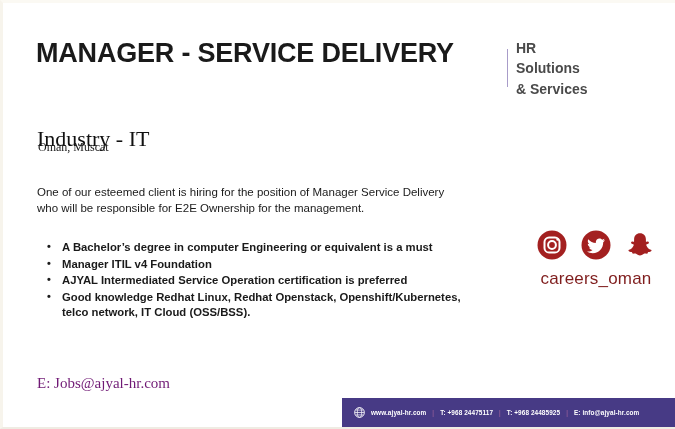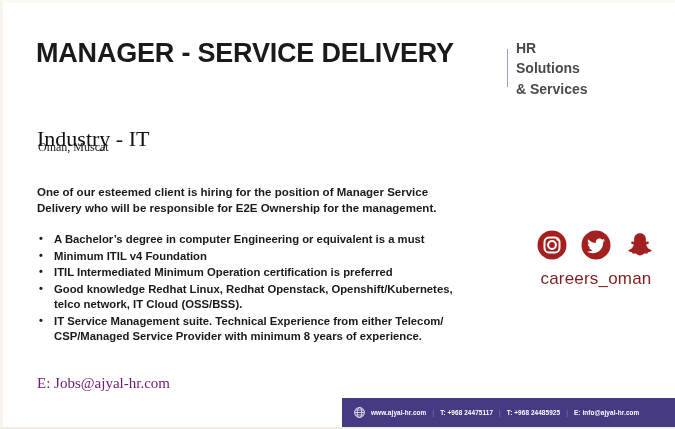--- a/index.html
+++ b/index.html
@@ -133,30 +133,30 @@
   }
 
   
   .intro {
     position: absolute;
     left: 37px;
     top: 184px;
     width: 430px;
     font-family: "Liberation Sans", sans-serif;
     font-size: 11.5px;
-    font-weight: bold;
+    font-weight: normal;
     line-height: 1.42;
     color: #1a1a1a;
   }
   .requirements {
     position: absolute;
     left: 37px;
     top: 232px;
     width: 440px;
-    margin: 0;
+    margin: 8px;
     padding: 0;
     list-style: none;
     font-family: "Liberation Sans", sans-serif;
     font-size: 11.3px;
     font-weight: bold;
     line-height: 1.38;
     color: #1a1a1a;
   }
   .requirements li {
     position: relative;
@@ -256,24 +256,23 @@
     </div>
   </div>
 
   <div class="industry">Industry - IT</div>
   <div class="location">Oman, Muscat</div>
 
   <div class="intro">One of our esteemed client is hiring for the position of Manager Service Delivery who will be responsible for E2E Ownership for the management.</div>
 
   <ul class="requirements">
     <li>A Bachelor’s degree in computer Engineering or equivalent is a must</li>
-    <li>Minimum ITIL v4 Foundation</li>
-    <li>ITIL Intermediated Minimum Operation certification is preferred</li>
+    <li>Manager ITIL v4 Foundation</li>
+    <li>AJYAL Intermediated Service Operation certification is preferred</li>
     <li>Good knowledge Redhat Linux, Redhat Openstack, Openshift/Kubernetes, telco network, IT Cloud (OSS/BSS).</li>
-    <li>IT Service Management suite. Technical Experience from either Telecom/ CSP/Managed Service Provider with minimum 8 years of experience.</li>
   </ul>
 
   <div class="email-line">E: Jobs@ajyal-hr.com</div>
 
   <div class="social">
     <div class="social-icons">
       <span>
         <svg width="30" height="30" viewBox="0 0 30 30">
           <circle cx="15" cy="15" r="14.5" fill="#a32020"></circle>
           <rect x="7.5" y="7.5" width="15" height="15" rx="4.6" ry="4.6" fill="none" stroke="#ffffff" stroke-width="2"></rect>

